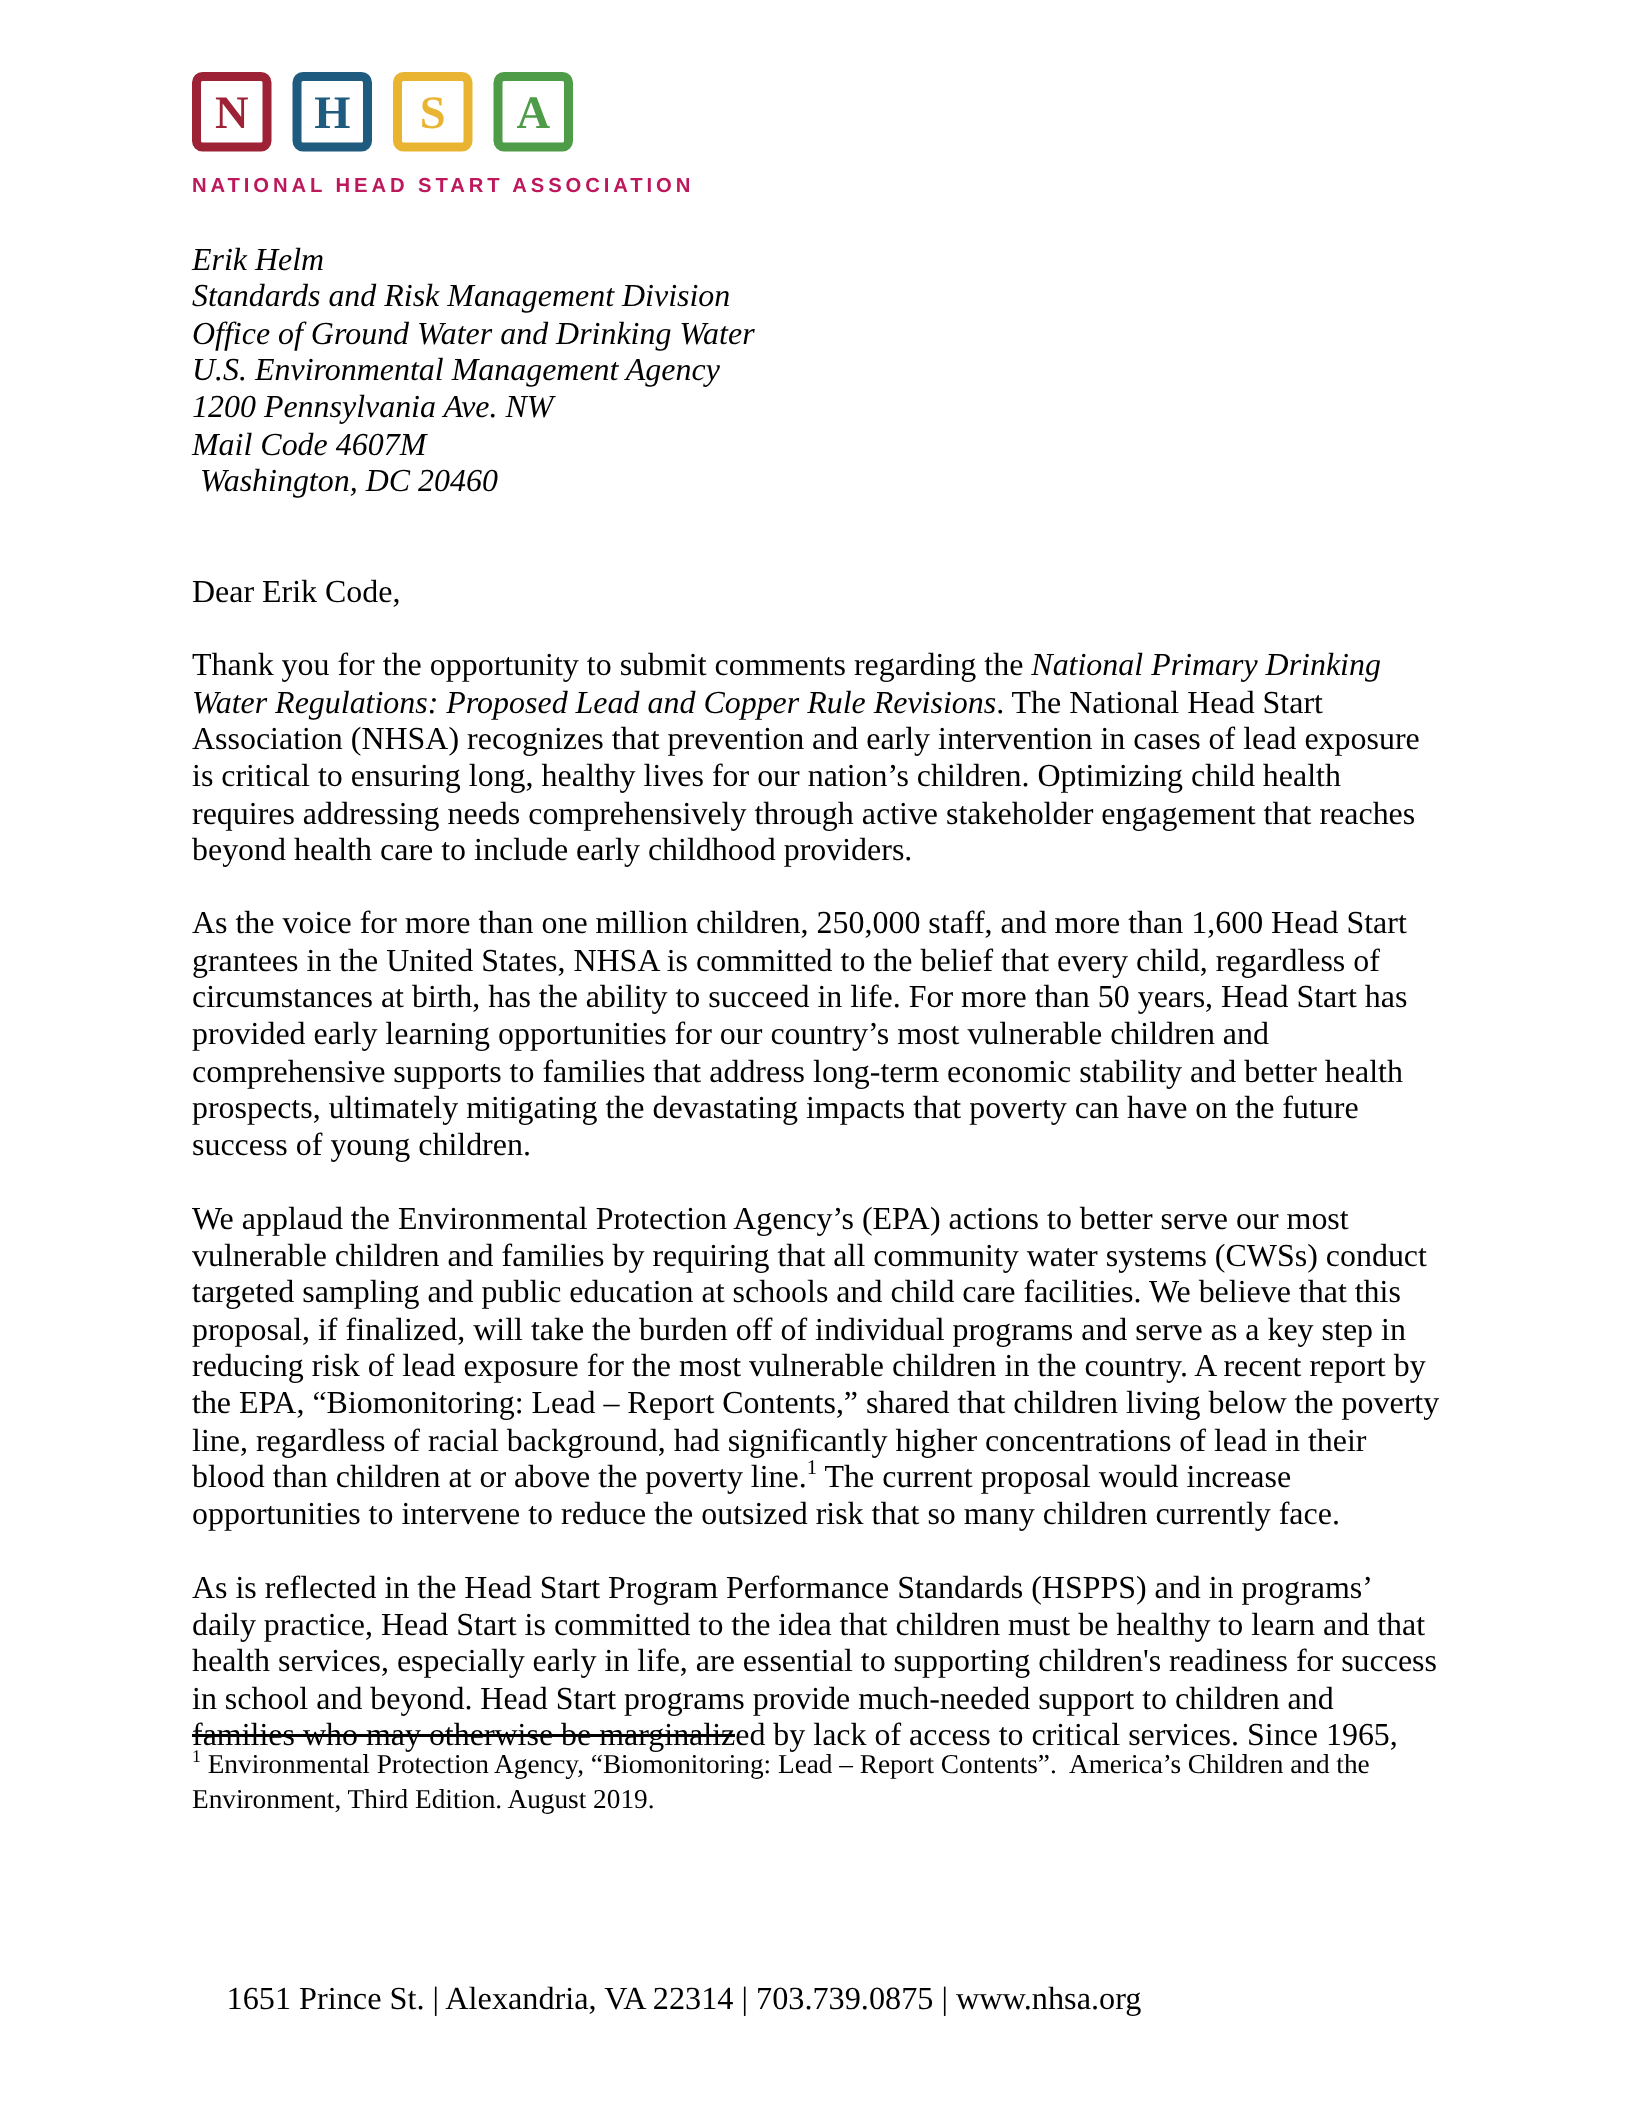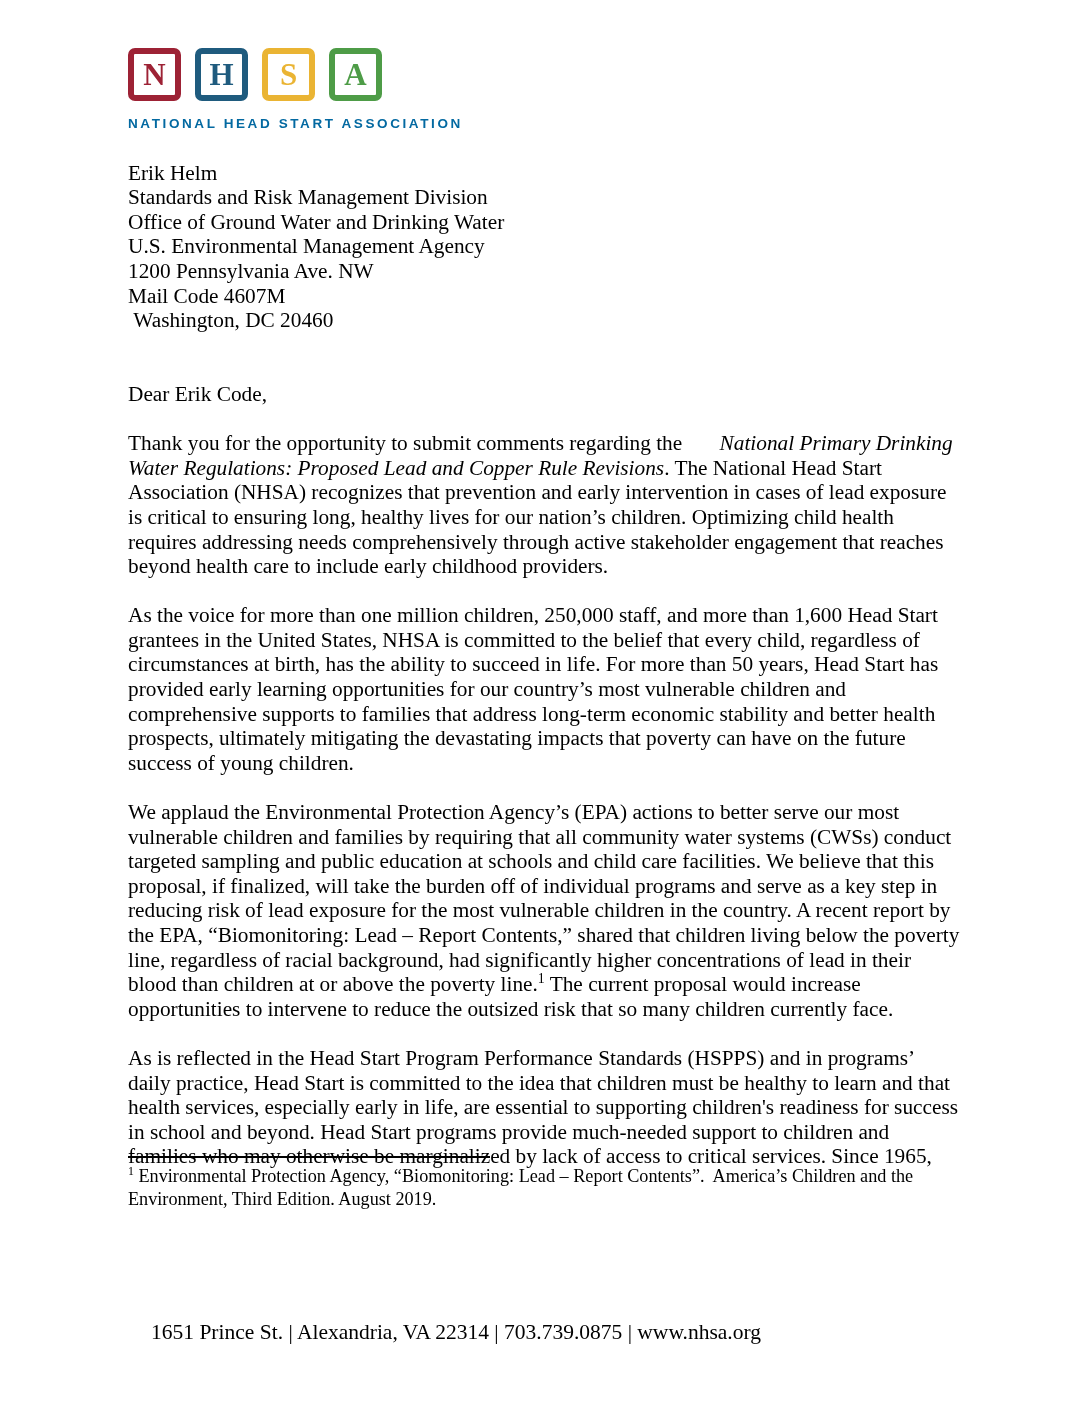--- a/index.html
+++ b/index.html
@@ -37,24 +37,24 @@
   }
   .logo-orgname {
     margin-top: 11px;
     font-family: "Liberation Sans", "DejaVu Sans", sans-serif;
     font-size: 13.5px;
     font-weight: bold;
     letter-spacing: 2.6px;
     white-space: nowrap;
   }
   
-  .recipient-line { white-space: pre-wrap; }
+  .recipient-line { white-space: pre-wrap; font-style: italic; }
   .block-gap { height: 24.6px; }
   .para { text-align: left; }
-  .para i { font-style: italic; margin-left: 32px; }
+  .para i { font-style: italic; }
   sup { font-size: 0.65em; line-height: 0; vertical-align: super; }
   
   .footnote {
     position: absolute;
     left: 128px;
     top: 1156px;
     width: 833px;
     font-size: 18.2px;
     line-height: 22.5px;
   }
@@ -80,21 +80,21 @@
 <div class="page">
   <div class="content">
 
     <div class="logo">
       <div class="logo-boxes">
         <div class="logo-box" style="border-color: rgb(157, 34, 53); color: rgb(157, 34, 53);">N</div>
         <div class="logo-box" style="border-color: rgb(31, 91, 126); color: rgb(31, 91, 126);">H</div>
         <div class="logo-box" style="border-color: rgb(234, 180, 51); color: rgb(234, 180, 51);">S</div>
         <div class="logo-box" style="border-color: rgb(78, 156, 71); color: rgb(78, 156, 71);">A</div>
       </div>
-      <div class="logo-orgname" style="color: #0369a1;">NATIONAL HEAD START ASSOCIATION</div>
+      <div class="logo-orgname" style="color: #be185d;">NATIONAL HEAD START ASSOCIATION</div>
     </div>
 
     <div class="recipient">
       <div class="recipient-line">Erik Helm</div>
       <div class="recipient-line">Standards and Risk Management Division</div>
       <div class="recipient-line">Office of Ground Water and Drinking Water</div>
       <div class="recipient-line">U.S. Environmental Management Agency</div>
       <div class="recipient-line">1200 Pennsylvania Ave. NW</div>
       <div class="recipient-line">Mail Code 4607M</div>
       <div class="recipient-line"> Washington, DC 20460</div>

